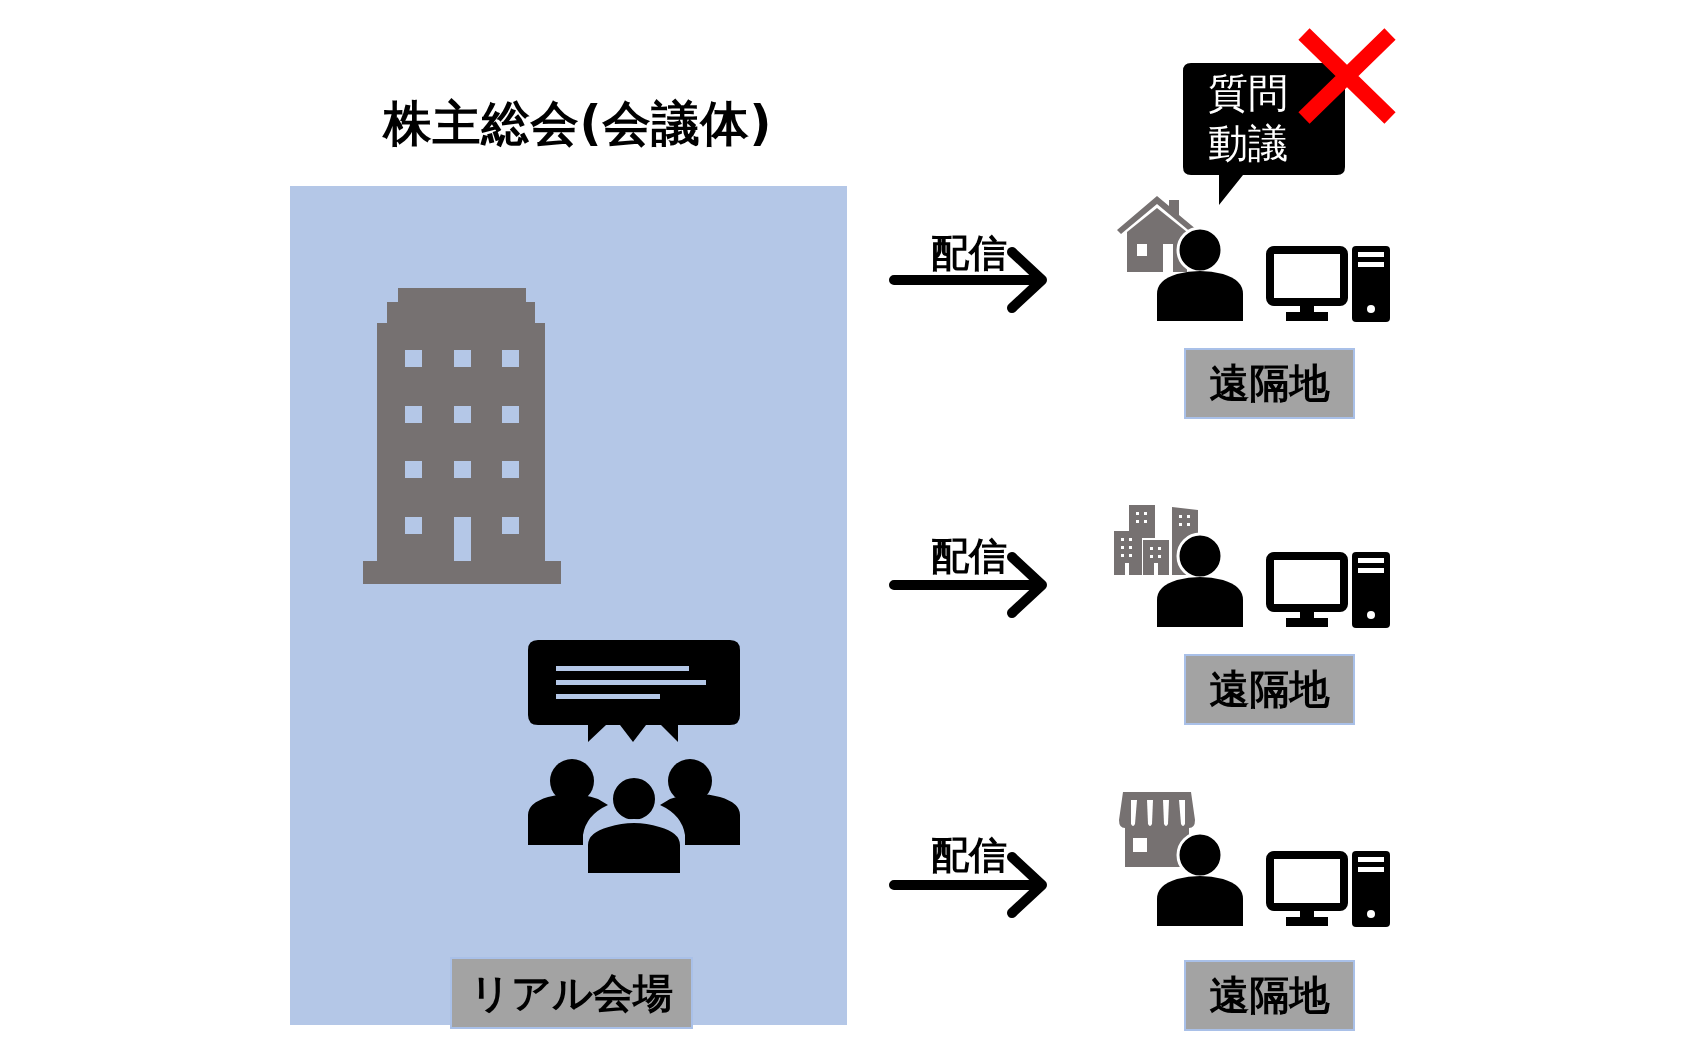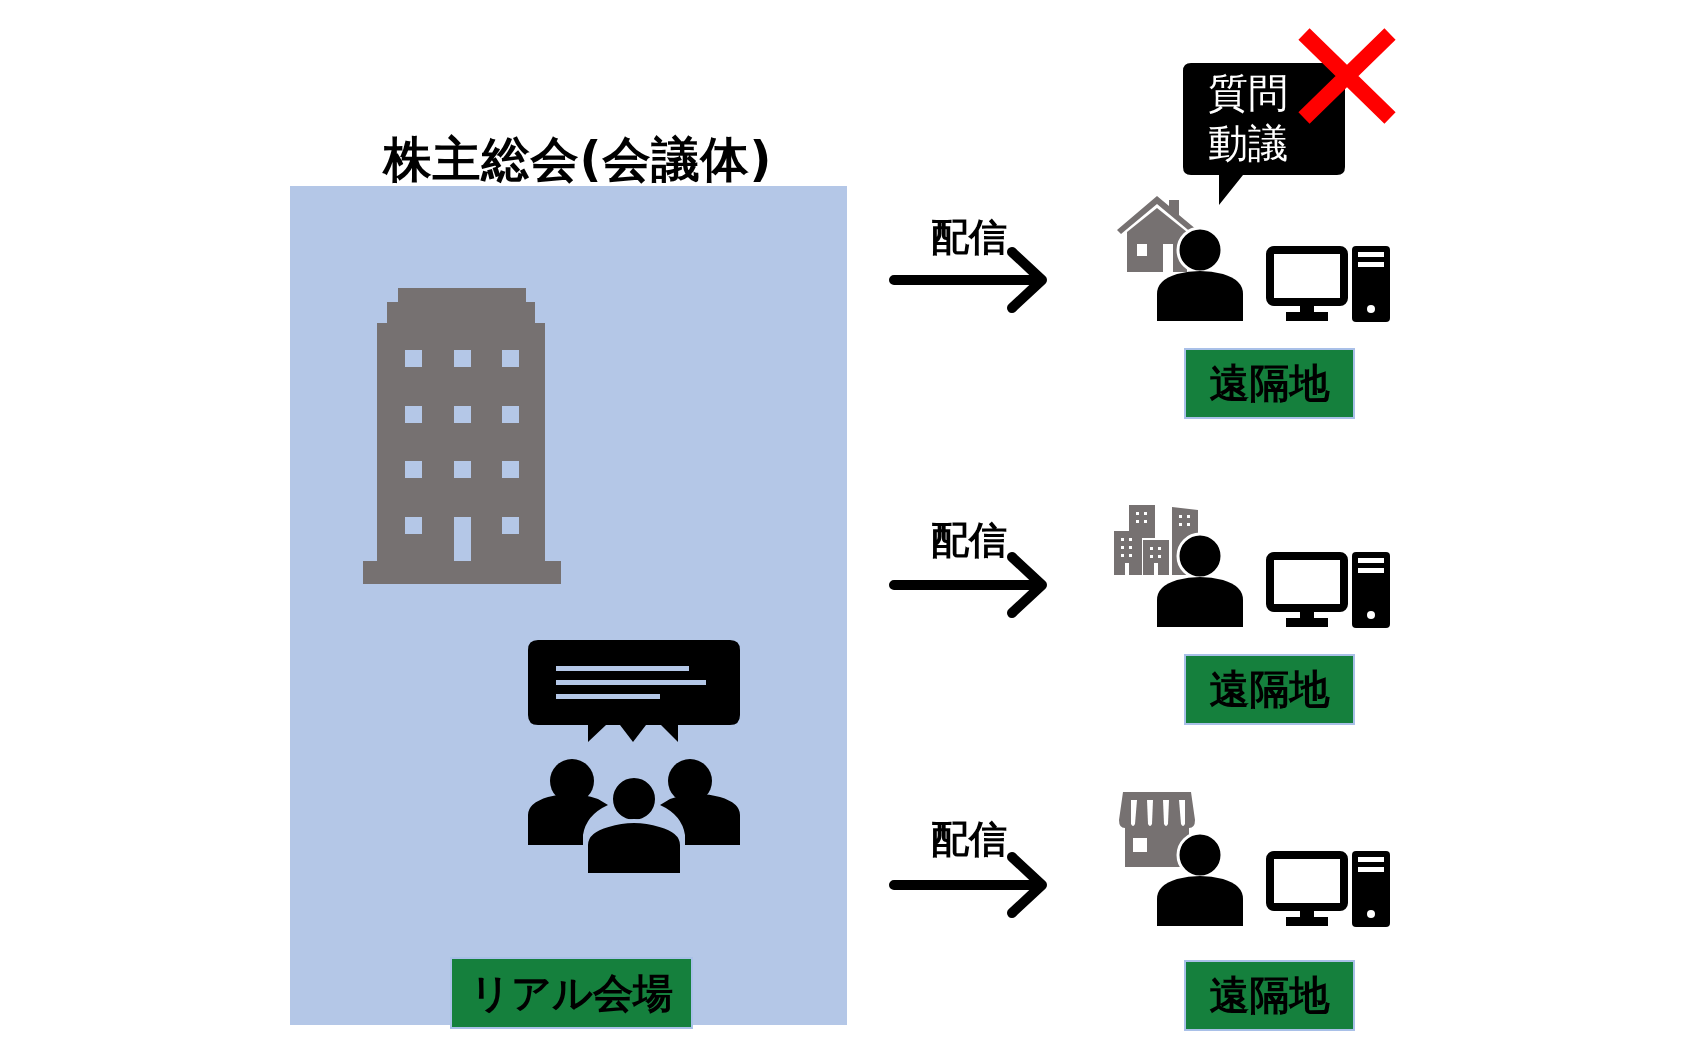--- a/index.html
+++ b/index.html
@@ -1,27 +1,27 @@
 <!DOCTYPE html>
 <html><head>
 <meta charset="utf-8">
 <style>
   html, body { margin:0; padding:0; background:#ffffff; }
   body { width:1701px; height:1058px; position:relative; overflow:hidden;
          font-family:"DejaVu Sans", "Liberation Sans", sans-serif; }
   .abs { position:absolute; }
   .title { left:340px; top:92px; width:476px; text-align:center; font-size:48px;
-           font-weight:bold; color:#000; letter-spacing:1px;margin-top:36px; }
+           font-weight:bold; color:#000; letter-spacing:1px; }
   .venue { left:290px; top:186px; width:557px; height:839px; background:#b4c7e7; }
-  .label-box { background:#15803d; border:2px solid #a9c0e8; box-sizing:border-box;
+  .label-box { background:#a3a3a3; border:2px solid #a9c0e8; box-sizing:border-box;
                display:flex; align-items:center; justify-content:center;
                font-size:40px; font-weight:bold; color:#000; }
   .venue-label { left:450px; top:957px; width:243px; height:72px; }
   .remote-label { left:1184px; width:171px; height:71px; }
-  .stream-label { left:924px; width:90px; text-align:center; font-size:38px; font-weight:bold; color:#000; }
+  .stream-label { left:924px; width:90px; text-align:center; font-size:38px; font-weight:bold; color:#000;margin-top:16px; }
   .qbubble-text { left:1208px; top:68px; width:110px; color:#fff; font-size:40px; font-weight:normal;
                   line-height:50px; text-align:left; }
   svg { position:absolute; overflow:visible; }
 </style>
 </head>
 <body>
 
 <div class="abs title">株主総会(会議体)</div>
 
 <div class="abs venue"></div>

